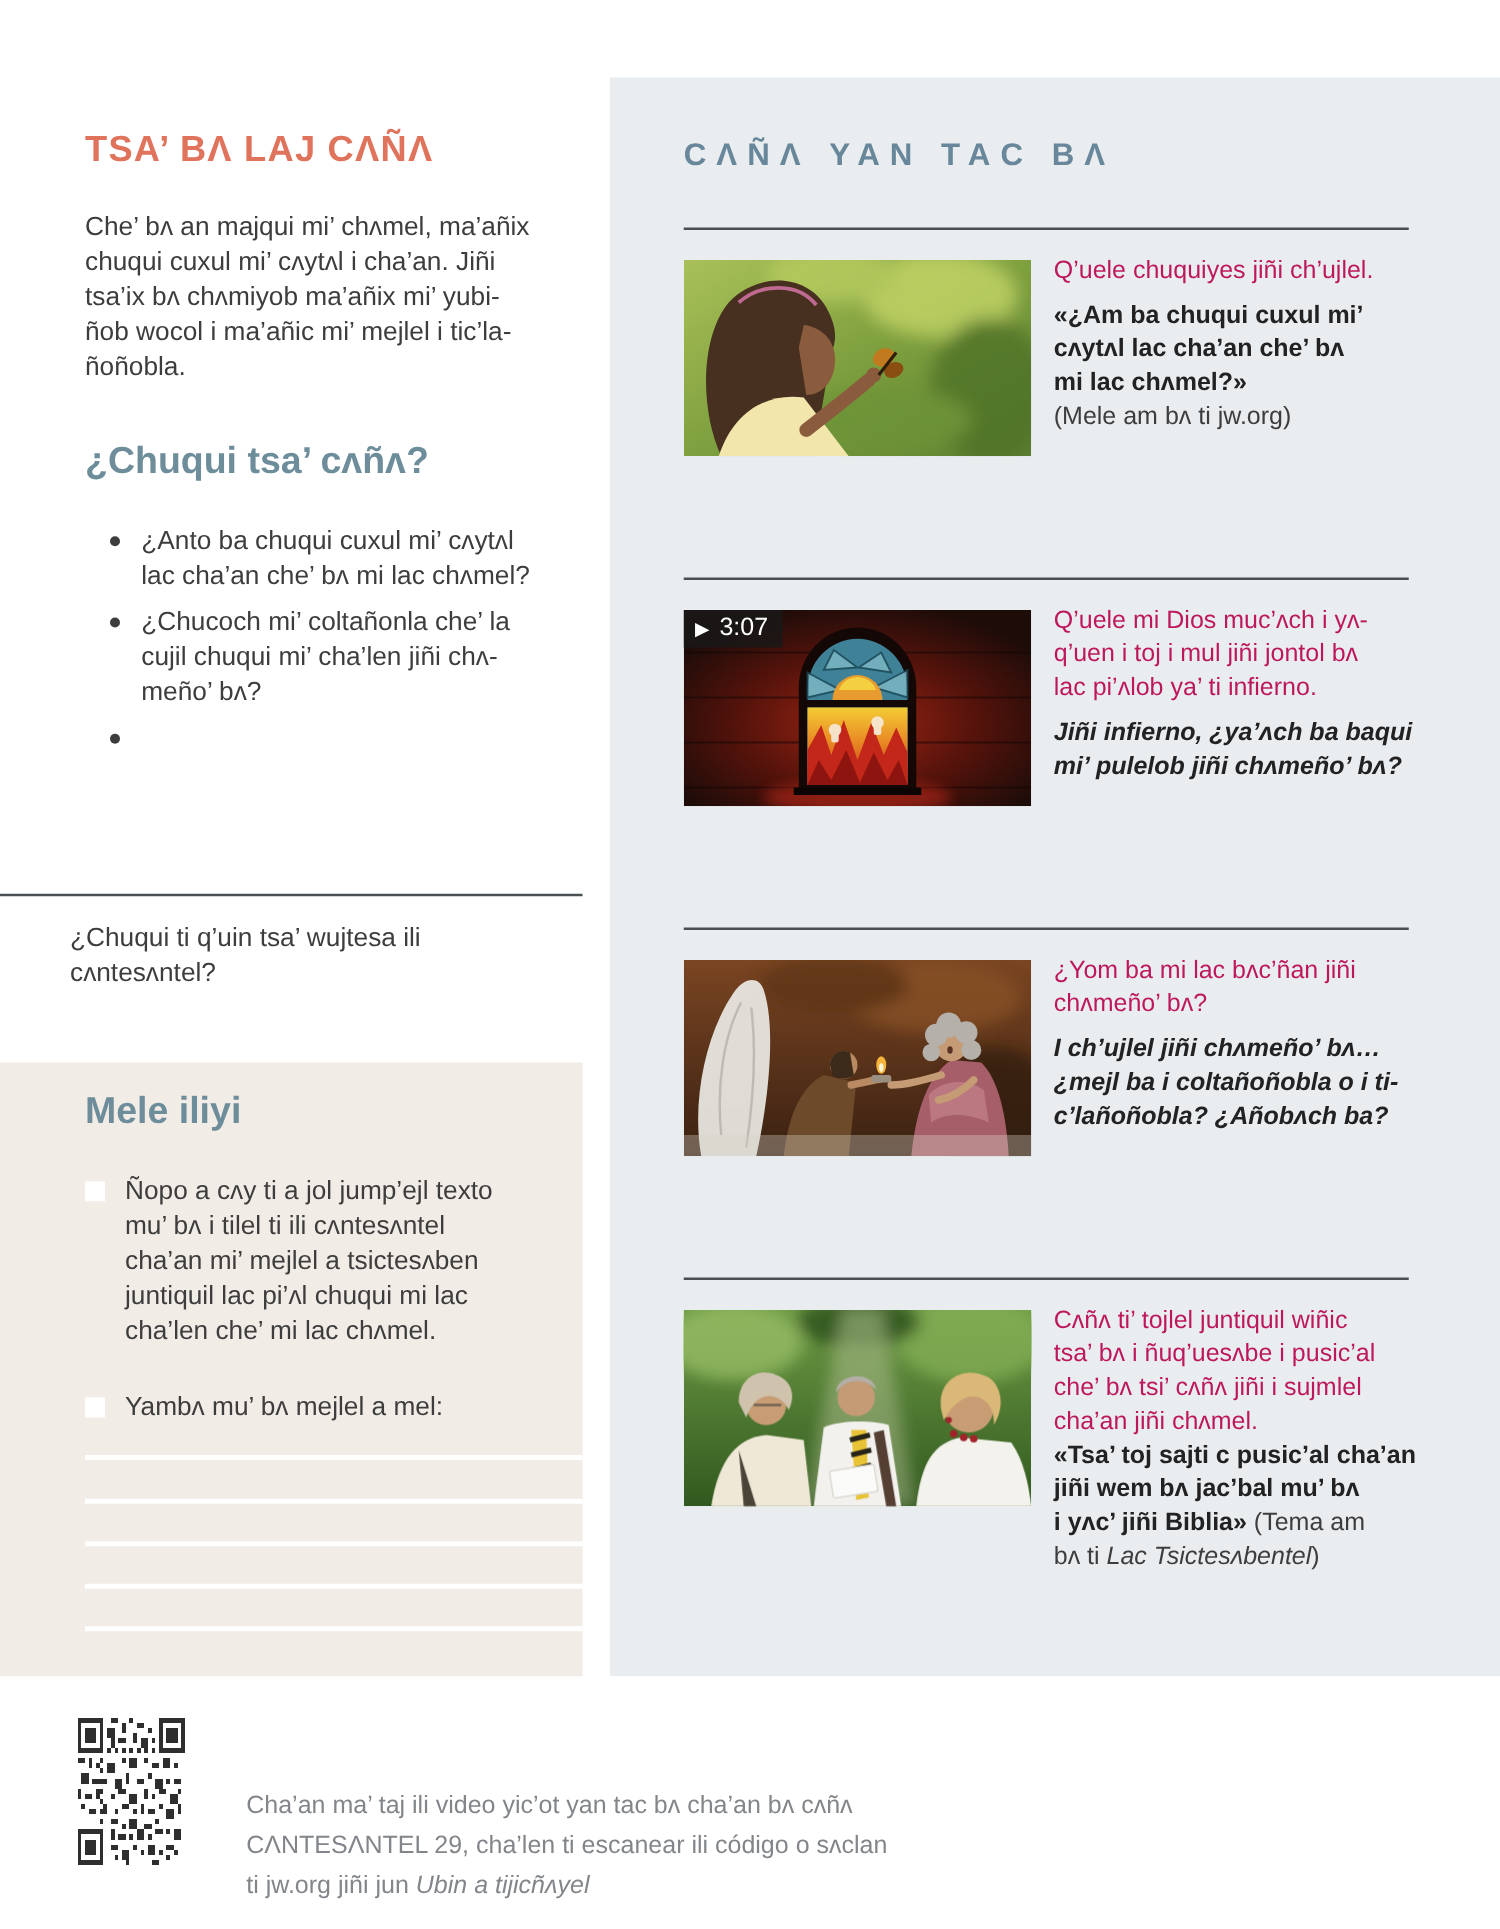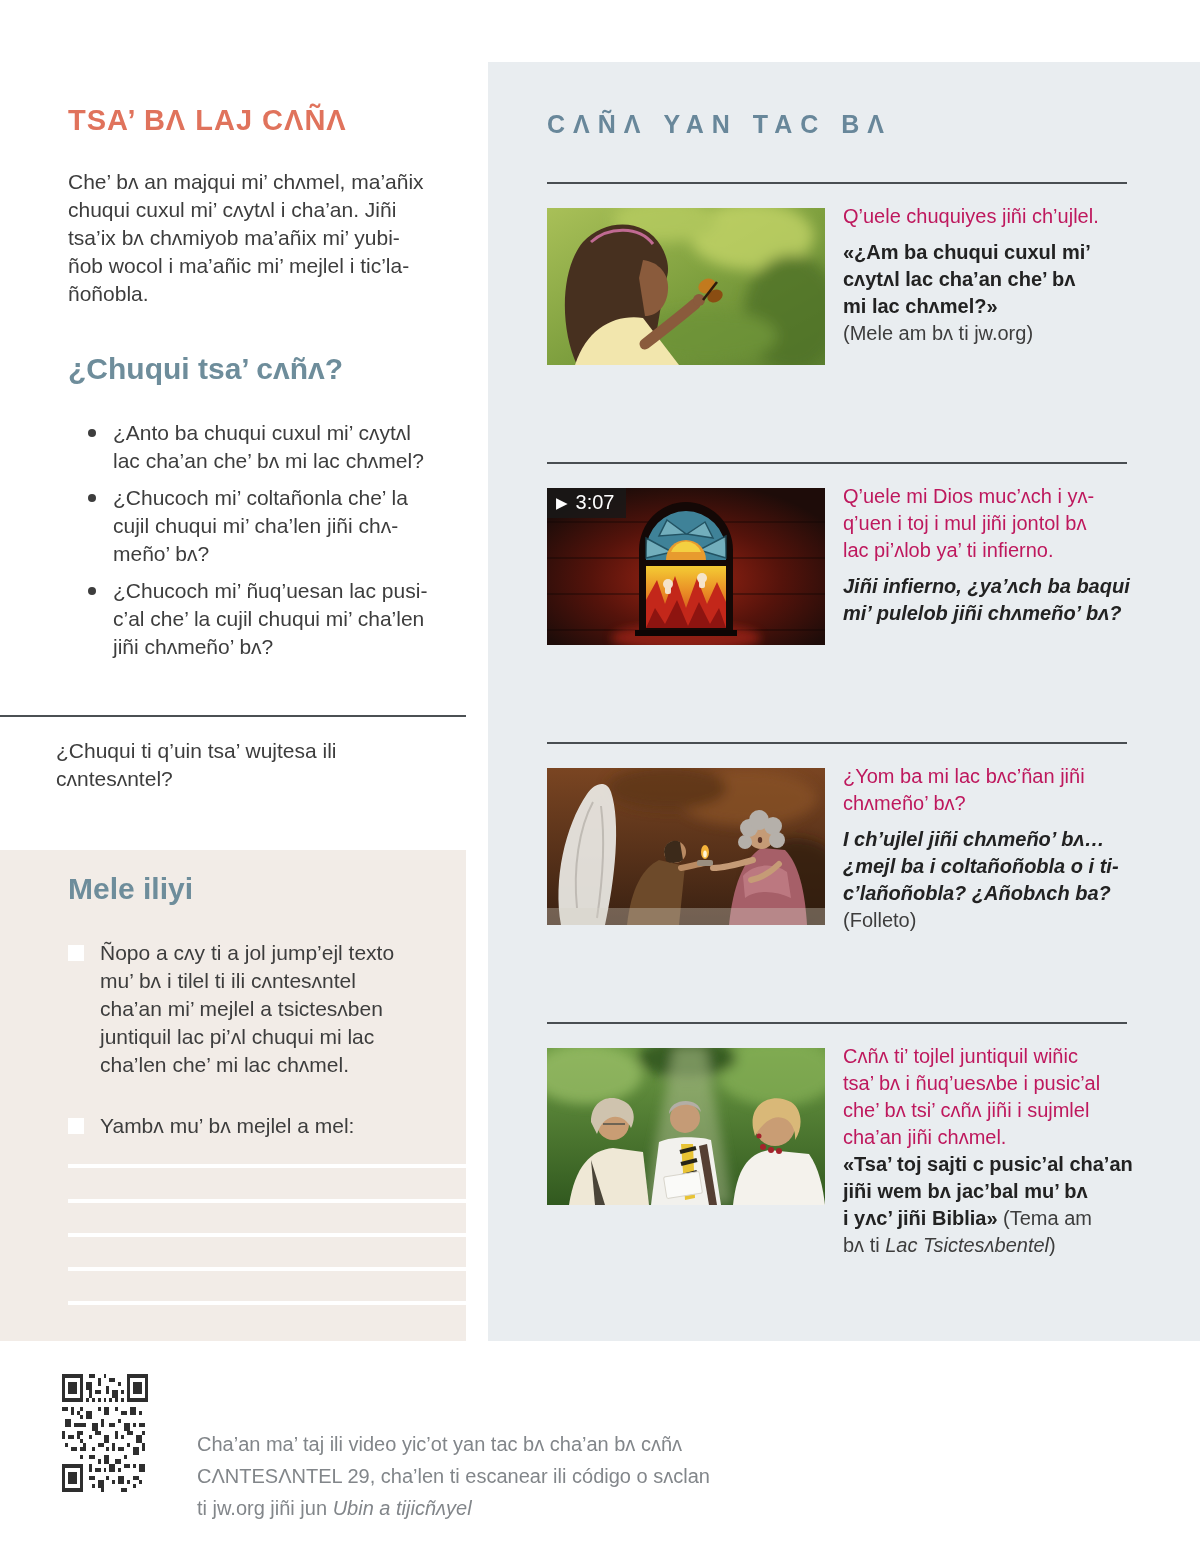--- a/index.html
+++ b/index.html
@@ -68,23 +68,20 @@
 lac cha’an che’ bʌ mi lac chʌmel?</div>
     </div>
     <div class="bullet">
       <div class="dot"></div>
       <div class="btext pre">¿Chucoch mi’ coltañonla che’ la
 cujil chuqui mi’ cha’len jiñi chʌ-
 meño’ bʌ?</div>
     </div>
     <div class="bullet">
       <div class="dot"></div>
-      <div class="btext pre">¿Chucoch mi’ ñuq’uesan lac pusi-
-c’al che’ la cujil chuqui mi’ cha’len
-jiñi chʌmeño’ bʌ?</div>
     </div>
   </div>
 
   <div class="abs divider-l"></div>
   <div class="abs review-q pre">¿Chuqui ti q’uin tsa’ wujtesa ili
 cʌntesʌntel?</div>
 
   <div class="abs activity-box"></div>
   <div class="abs activity-h">Mele iliyi</div>
 
@@ -260,21 +257,20 @@
         <path d="M232,96 C224,104 214,110 204,112" stroke="#c59b76" stroke-width="6" stroke-linecap="round" fill="none"></path>
         <path d="M0,140 L278,140 L278,157 L0,157 Z" fill="#d8d3c8" opacity="0.35"></path>
       </svg>
     </div>
     <div class="abs rtext" style="top:701px">
       <div class="lead pre">¿Yom ba mi lac bʌc’ñan jiñi
 chʌmeño’ bʌ?</div>
       <span class="q qi pre">I ch’ujlel jiñi chʌmeño’ bʌ…
 ¿mejl ba i coltañoñobla o i ti-
 c’lañoñobla? ¿Añobʌch ba?</span>
-      <div class="src">(Folleto)</div>
     </div>
 
     <div class="abs thumb" style="top:986px">
       <svg viewBox="0 0 278 157" preserveAspectRatio="none">
         <defs>
           <linearGradient id="g4" x1="0" y1="0" x2="0" y2="1">
             <stop offset="0" stop-color="#6d9a44"></stop>
               <stop offset="1" stop-color="#31591f"></stop>
           </linearGradient>
           <filter id="blur4">

